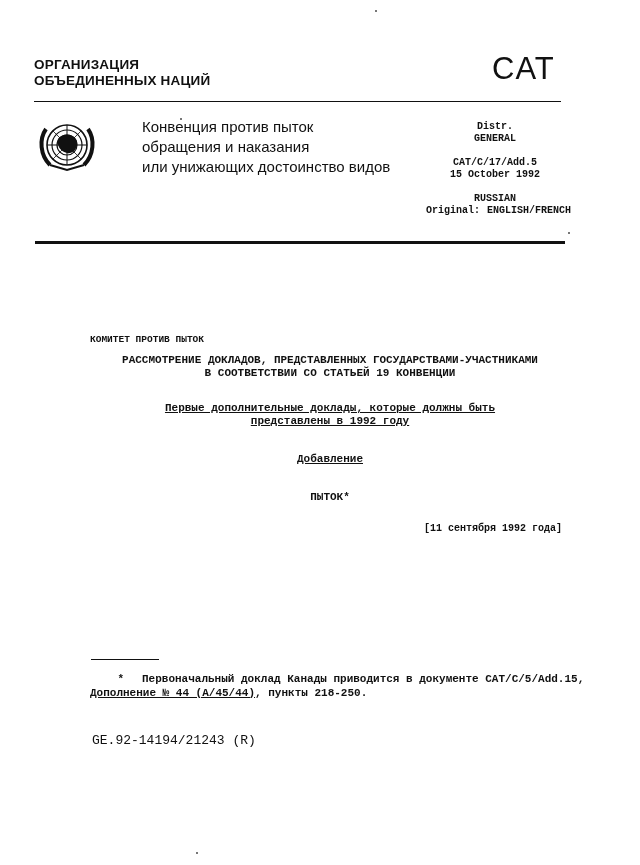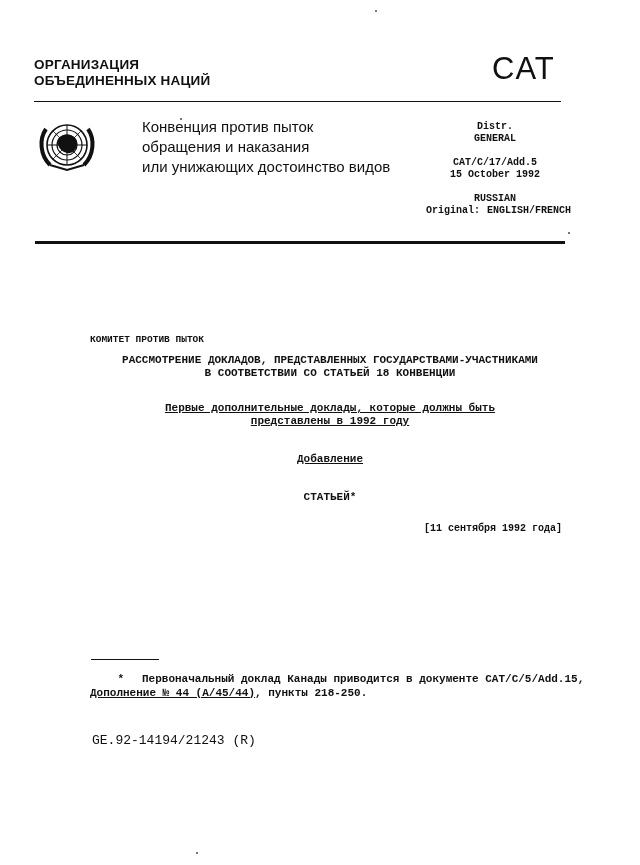--- a/index.html
+++ b/index.html
@@ -154,31 +154,31 @@
     <span class="orig-label">Original:</span><span>ENGLISH/FRENCH</span>
   </div>
 </div>
 
 <div class="abs rule-bottom"></div>
 
 <div class="abs committee mono">КОМИТЕТ ПРОТИВ ПЫТОК</div>
 
 <div class="abs heading-block heading1 mono">
   <div>РАССМОТРЕНИЕ ДОКЛАДОВ, ПРЕДСТАВЛЕННЫХ ГОСУДАРСТВАМИ-УЧАСТНИКАМИ</div>
-  <div>В СООТВЕТСТВИИ СО СТАТЬЕЙ 18 КОНВЕНЦИИ</div>
+  <div>В СООТВЕТСТВИИ СО СТАТЬЕЙ 19 КОНВЕНЦИИ</div>
 </div>
 
 <div class="abs heading-block heading2 mono">
   <div>Первые дополнительные доклады, которые должны быть</div>
   <div>представлены в 1992 году</div>
 </div>
 
 <div class="abs heading-block addendum mono">Добавление</div>
 
-<div class="abs heading-block country mono">СТАТЬЕЙ*</div>
+<div class="abs heading-block country mono">ПЫТОК*</div>
 
 <div class="abs date-line mono">[11 сентября 1992 года]</div>
 
 <div class="abs fn-rule"></div>
 
 <div class="abs footnote mono">
   <div class="line">
     <span class="star">*</span><span>Первоначальный доклад Канады приводится в документе CAT/C/5/Add.15,</span>
   </div>
   <div class="line">

